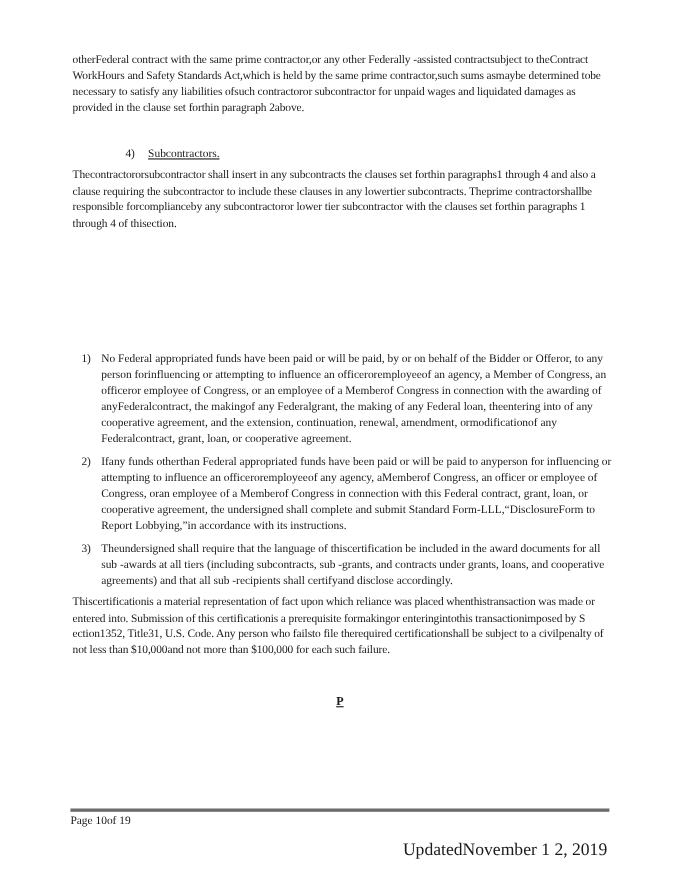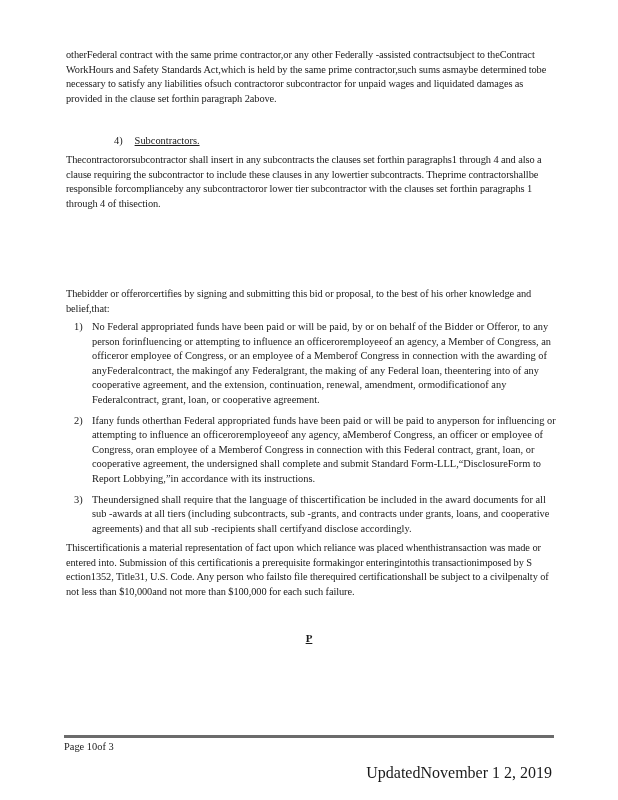--- a/index.html
+++ b/index.html
@@ -40,21 +40,20 @@
 
   <div class="heading4">
     <span class="num">4)</span>
     <span class="title">Subcontractors.</span>
   </div>
 
   <p class="p" style="top:153px;">Thecontractororsubcontractor shall insert in any subcontracts the clauses set forthin paragraphs1 through 4 and also a clause requiring the subcontractor to include these clauses in any lowertier subcontracts. Theprime contractorshallbe responsible forcomplianceby any subcontractoror lower tier subcontractor with the clauses set forthin paragraphs 1 through 4 of thisection.</p>
 
 
 
-  <p class="p" style="top:287px;">Thebidder or offerorcertifies by signing and submitting this bid or proposal, to the best of his orher knowledge and belief,that:</p>
 
   <ol class="list" style="top:320px;">
     <li style="margin-bottom:6px;">
       <span class="marker">1)</span>
       <span>No Federal appropriated funds have been paid or will be paid, by or on behalf of the Bidder or Offeror, to any person forinfluencing or attempting to influence an officeroremployeeof an agency, a Member of Congress, an officeror employee of Congress, or an employee of a Memberof Congress in connection with the awarding of anyFederalcontract, the makingof any Federalgrant, the making of any Federal loan, theentering into of any cooperative agreement, and the extension, continuation, renewal, amendment, ormodificationof any Federalcontract, grant, loan, or cooperative agreement.</span>
     </li>
     <li style="margin-bottom:6px;">
       <span class="marker">2)</span>
       <span>Ifany funds otherthan Federal appropriated funds have been paid or will be paid to anyperson for influencing or attempting to influence an officeroremployeeof any agency, aMemberof Congress, an officer or employee of Congress, oran employee of a Memberof Congress in connection with this Federal contract, grant, loan, or cooperative agreement, the undersigned shall complete and submit Standard Form-LLL,“DisclosureForm to Report Lobbying,”in accordance with its instructions.</span>
     </li>
@@ -62,15 +61,15 @@
       <span class="marker">3)</span>
       <span>Theundersigned shall require that the language of thiscertification be included in the award documents for all sub -awards at all tiers (including subcontracts, sub -grants, and contracts under grants, loans, and cooperative agreements) and that all sub -recipients shall certifyand disclose accordingly.</span>
     </li>
   </ol>
 
   <p class="p" style="top:541px;">Thiscertificationis a material representation of fact upon which reliance was placed whenthistransaction was made or entered into. Submission of this certificationis a prerequisite formakingor enteringintothis transactionimposed by S ection1352, Title31, U.S. Code. Any person who failsto file therequired certificationshall be subject to a civilpenalty of not less than $10,000and not more than $100,000 for each such failure.</p>
 
   <div class="center-p">P</div>
 
   <div class="footer-rule"></div>
-  <div class="footer-left">Page 10of 3</div>
+  <div class="footer-left">Page 10of 19</div>
   <div class="footer-right">UpdatedNovember 1 2, 2019</div>
 </div>
 
 </body></html>

